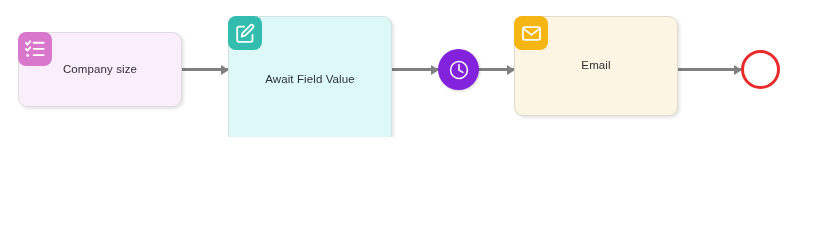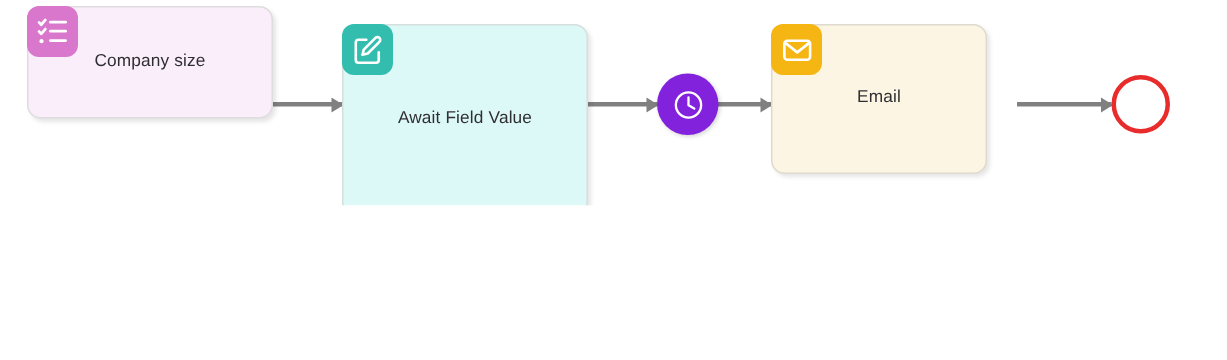--- a/index.html
+++ b/index.html
@@ -96,21 +96,21 @@
   <div class="connector" style="left:392px; width:46px;">
     <span class="arrowhead"></span>
   </div>
   <div class="connector" style="left:478px; width:36px;">
     <span class="arrowhead"></span>
   </div>
   <div class="connector" style="left:678px; width:63px;">
     <span class="arrowhead"></span>
   </div>
 
-  <div class="node-card" style="left:18px; top:4px; width:164px; height:75px; background:#fbeefb; border-color:#dedcde;">
+  <div class="node-card" style="left:18px; top:32px; width:164px; height:75px; background:#fbeefb; border-color:#dedcde;">
     <div class="icon-badge" style="background:#d977cd;">
       <svg width="22" height="22" viewBox="0 0 24 24" fill="none" stroke="#ffffff" stroke-width="2" stroke-linecap="round" stroke-linejoin="round">
         <polyline points="2.2,5.4 3.8,7.1 6.8,3.6"></polyline>
         <polyline points="2.2,12.0 3.8,13.7 6.8,10.2"></polyline>
         <circle cx="4.0" cy="19.0" r="1.5" fill="#ffffff" stroke="none"></circle>
         <line x1="10.5" y1="5.2" x2="21.5" y2="5.2"></line>
         <line x1="10.5" y1="11.8" x2="21.5" y2="11.8"></line>
         <line x1="10.5" y1="18.6" x2="21.5" y2="18.6"></line>
       </svg>
     </div>
@@ -127,21 +127,21 @@
     <span class="node-label">Await Field Value</span>
   </div>
 
   <div class="circle-node filled" style="left:438px; top:49px; width:41px; height:41px; background:#8322dd;">
     <svg width="22" height="22" viewBox="0 0 24 24" fill="none" stroke="#ffffff" stroke-width="1.7" stroke-linecap="round" stroke-linejoin="round">
       <circle cx="12" cy="12" r="9.2"></circle>
       <polyline points="12,6.4 12,12.2 16.2,14.6"></polyline>
     </svg>
   </div>
 
-  <div class="node-card" style="left:514px; top:16px; width:144px; height:100px; background:#fdf5e3; border-color:#dedacd;">
+  <div class="node-card" style="left:514px; top:16px; width:164px; height:100px; background:#fdf5e3; border-color:#dedacd;">
     <div class="icon-badge" style="background:#f5b513;">
       <svg width="21" height="21" viewBox="0 0 24 24" fill="none" stroke="#ffffff" stroke-width="2" stroke-linecap="round" stroke-linejoin="round">
         <rect x="2.2" y="4.8" width="19.6" height="14.4" rx="2.2"></rect>
         <polyline points="2.9,6.4 12,13.6 21.1,6.4"></polyline>
       </svg>
     </div>
     <span class="node-label">Email</span>
   </div>
 
   <div class="circle-node outline" style="left:741px; top:50px; width:39px; height:39px; border:3px solid #e82c2c;">

